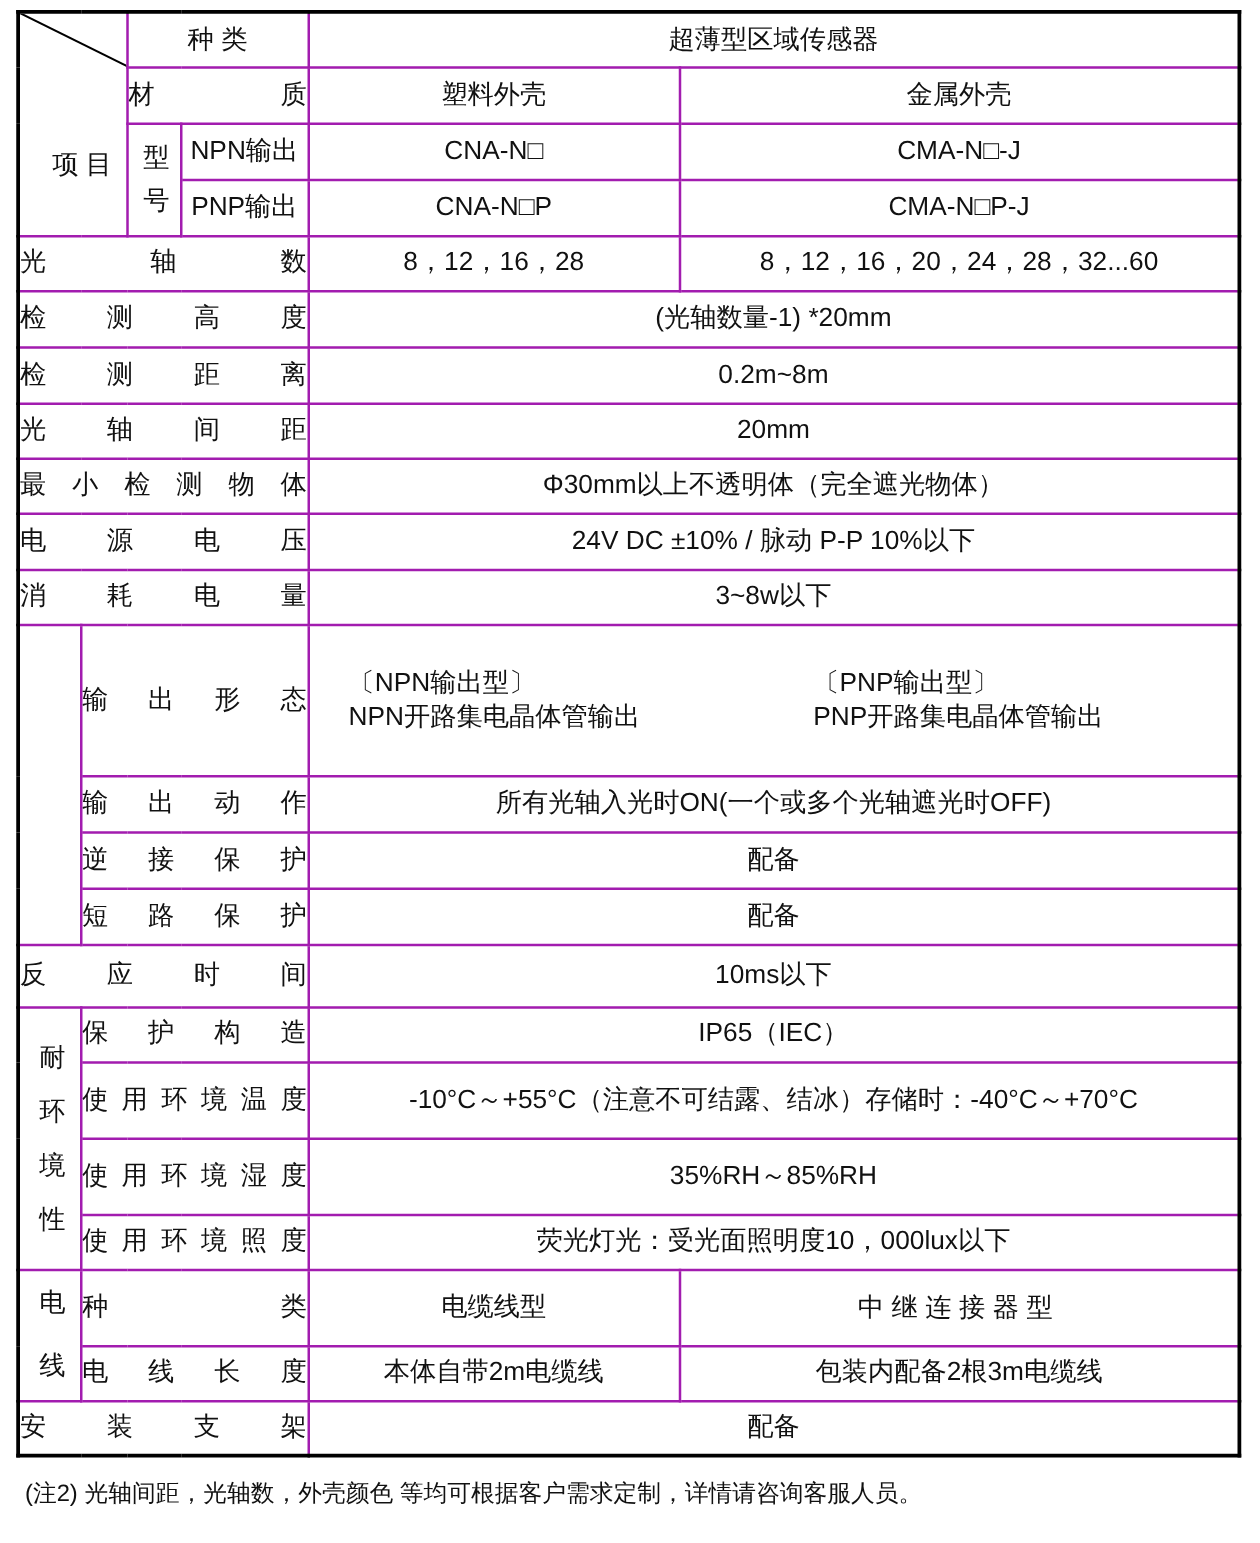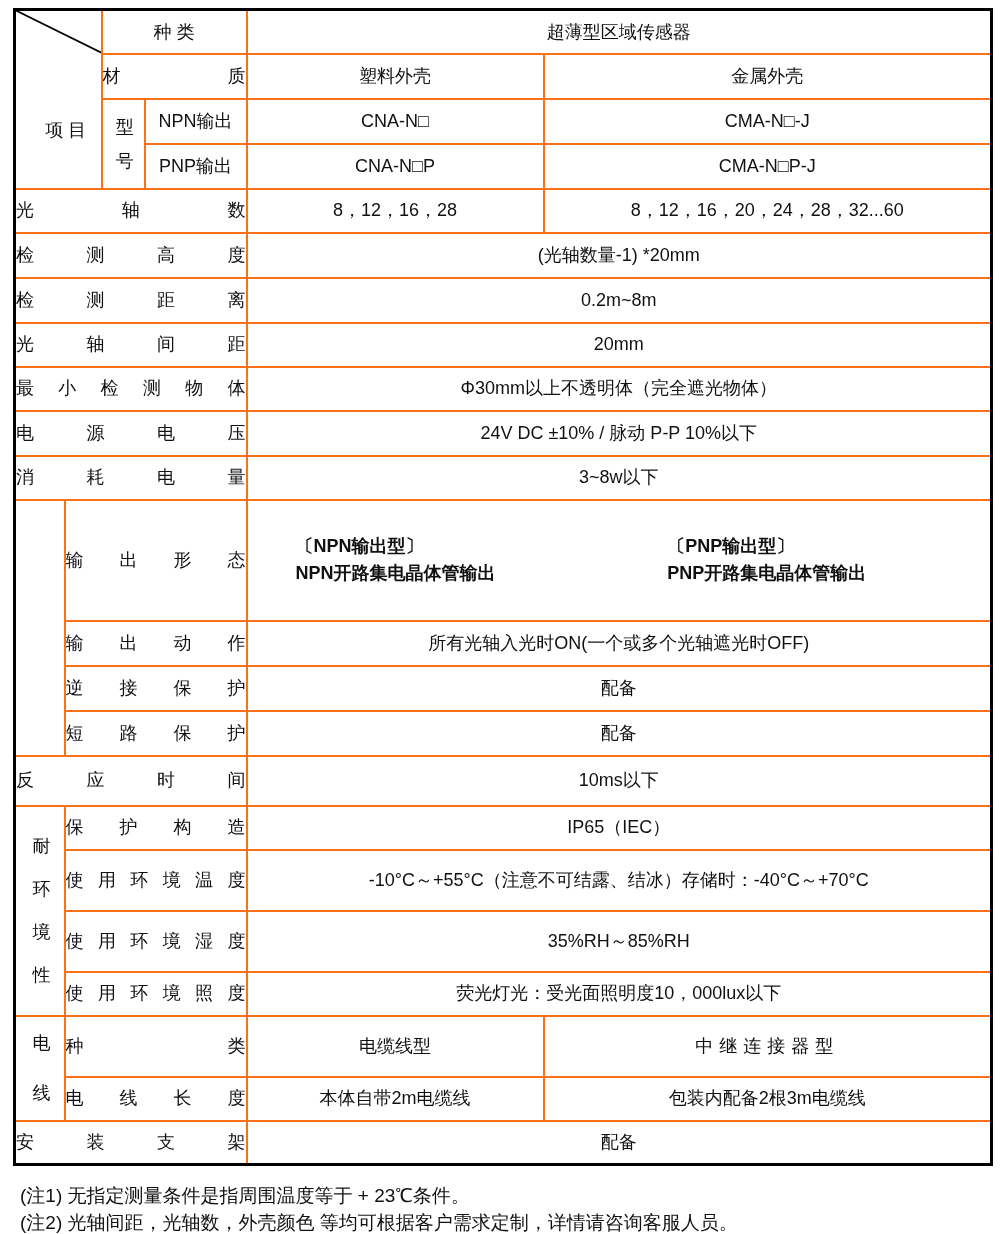--- a/index.html
+++ b/index.html
@@ -1,19 +1,19 @@
 <!DOCTYPE html>
 <html><head>
 <meta charset="utf-8">
 <style>
   html,body{margin:0;padding:0;background:#fff;font-family:"Liberation Sans",sans-serif;color:#111;}
   .page{position:relative;width:1008px;height:1234px;background:#fff;overflow:hidden;}
   table.spec{border-collapse:collapse;table-layout:fixed;width:977px;margin:8px 0 0 13px;border:3px solid #000;}
-  table.spec td{border:2px solid #f97316;padding:0;text-align:center;vertical-align:middle;
-    font-size:18px;line-height:1.25;overflow:hidden;}
+  table.spec td{border:2px solid #a21caf;padding:0;text-align:center;vertical-align:middle;
+    font-size:21px;line-height:1.25;overflow:hidden;}
   
   .h44{height:44px}.h45{height:45px}.h164{height:121px}.h50{height:50px}
   .h43{height:61px}.h58{height:44px}
   
   td.jl{text-align:justify;text-align-last:justify;padding:0 10px 0 13px;}
   
   td.nl{border-left:hidden;}
   
   td.corner{position:relative;border-right:2px solid #000;}
   .diag{position:absolute;top:-1px;left:-1px;}
@@ -24,21 +24,21 @@
   td.stack{padding:0;}
   td.stack .vtxt{width:1.2em;margin:0 auto;word-break:break-all;text-align:right;}
   .lh34{line-height:34px}.lh43{line-height:43px}.lh50{line-height:50px}
   
   td.small{font-size:19px;}
   td.big{font-size:23px;}
   td.spread{font-size:23px;letter-spacing:6px;font-family:Liberation Serif, serif;}
   td.leftval{text-align:left;padding-left:8px;}
   
   td.outform{padding:0;}
-  .of-wrap{display:flex;width:100%;align-items:center;font-weight:bold;}
+  .of-wrap{display:flex;width:100%;align-items:center;}
   .of-half-l{width:297px;display:flex;justify-content:center;}
   .of-half-r{width:448px;display:flex;justify-content:center;}
   .of-block{text-align:left;line-height:27px;}
   
   .notes{margin:16px 0 0 20px;font-size:19px;line-height:27px;}
 </style>
 </head>
 <body>
 
 <div class="page">
@@ -185,16 +185,15 @@
     </tr>
 
     <tr class="h44">
       <td class="jl" colspan="4">安 装 支 架</td>
       <td colspan="2">配备</td>
     </tr>
   </tbody>
     </table>
 
   <div class="notes">
-    <div>(注1) 无指定测量条件是指周围温度等于 + 23℃条件。</div>
     <div>(注2) 光轴间距，光轴数，外壳颜色 等均可根据客户需求定制，详情请咨询客服人员。</div>
   </div>
 </div>
 
 </body></html>

